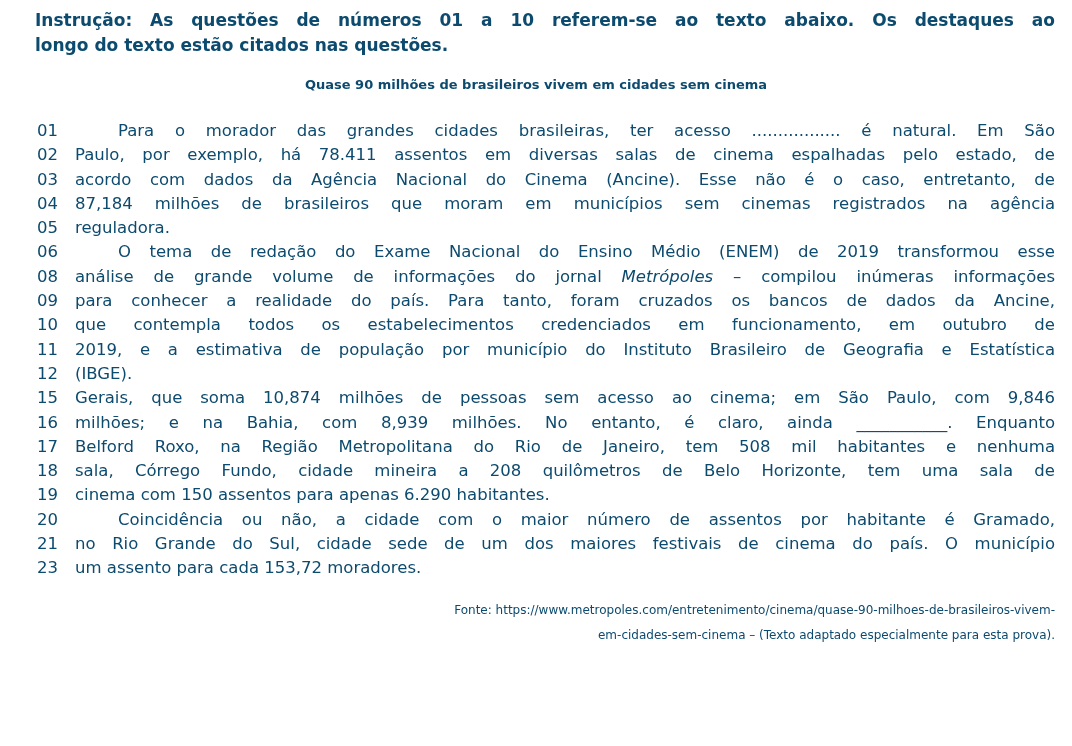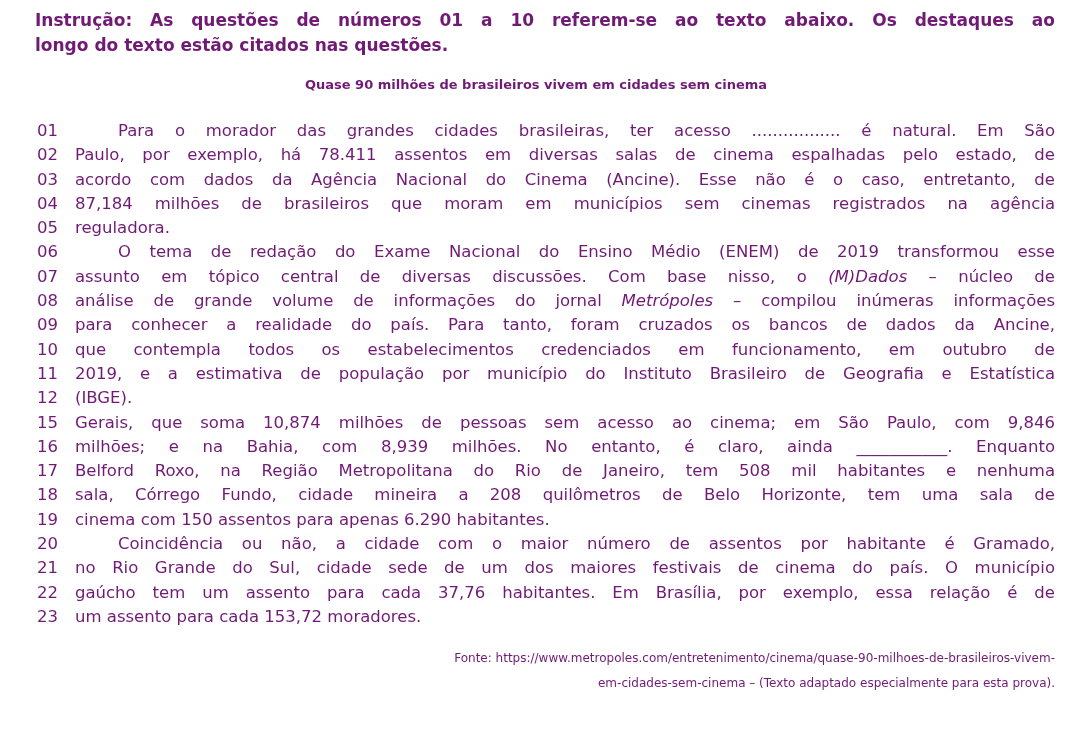--- a/index.html
+++ b/index.html
@@ -5,21 +5,21 @@
   html, body {
     margin: 0;
     padding: 0;
     background: #ffffff;
   }
   .page {
     position: relative;
     width: 1072px;
     height: 746px;
     background: #ffffff;
-    color: #701a75;
+    color: #0c4a6e;
     font-family: "DejaVu Sans", "Liberation Sans", sans-serif;
     overflow: hidden;
     box-sizing: border-box;
   }
   .instruction {
     font-weight: bold;
     font-size: 17px;
     line-height: 25px;
     margin: 8px 17px 0 35px;
   }
@@ -99,24 +99,20 @@
       </div>
       <div class="line">
         <span class="num">05</span>
         <span class="txt"><span>reguladora.</span></span>
       </div>
       <div class="line">
         <span class="num">06</span>
         <span class="txt just indent"><span>O tema de redação do Exame Nacional do Ensino Médio (ENEM) de 2019 transformou esse</span></span>
       </div>
       <div class="line">
-        <span class="num">07</span>
-        <span class="txt just"><span>assunto em tópico central de diversas discussões. Com base nisso, o </span><span class="it">(M)Dados</span><span> – núcleo de</span></span>
-      </div>
-      <div class="line">
         <span class="num">08</span>
         <span class="txt just"><span>análise de grande volume de informações do jornal </span><span class="it">Metrópoles</span><span> – compilou inúmeras informações</span></span>
       </div>
       <div class="line">
         <span class="num">09</span>
         <span class="txt just"><span>para conhecer a realidade do país. Para tanto, foram cruzados os bancos de dados da Ancine,</span></span>
       </div>
       <div class="line">
         <span class="num">10</span>
         <span class="txt just"><span>que contempla todos os estabelecimentos credenciados em funcionamento, em outubro de</span></span>
@@ -151,24 +147,20 @@
       </div>
       <div class="line">
         <span class="num">20</span>
         <span class="txt just indent"><span>Coincidência ou não, a cidade com o maior número de assentos por habitante é Gramado,</span></span>
       </div>
       <div class="line">
         <span class="num">21</span>
         <span class="txt just"><span>no Rio Grande do Sul, cidade sede de um dos maiores festivais de cinema do país. O município</span></span>
       </div>
       <div class="line">
-        <span class="num">22</span>
-        <span class="txt just"><span>gaúcho tem um assento para cada 37,76 habitantes. Em Brasília, por exemplo, essa relação é de</span></span>
-      </div>
-      <div class="line">
         <span class="num">23</span>
         <span class="txt"><span>um assento para cada 153,72 moradores.</span></span>
       </div>
     </div>
 
   <div class="source">
     <div>Fonte: https://www.metropoles.com/entretenimento/cinema/quase-90-milhoes-de-brasileiros-vivem-</div>
     <div>em-cidades-sem-cinema – (Texto adaptado especialmente para esta prova).</div>
   </div>
 

